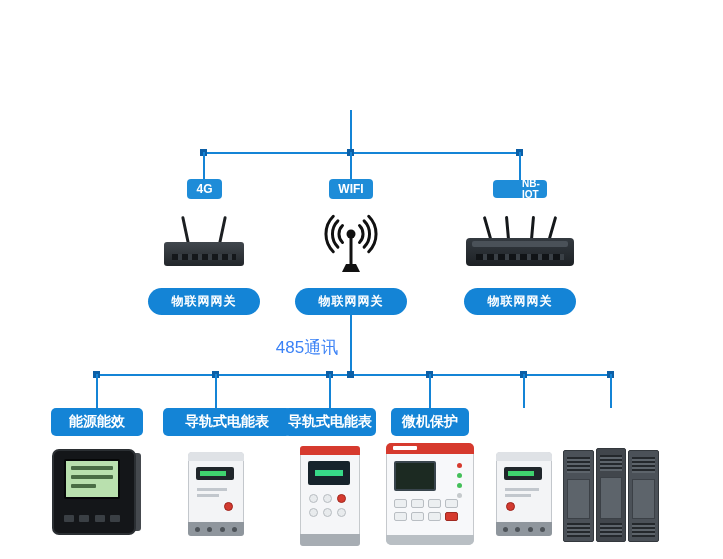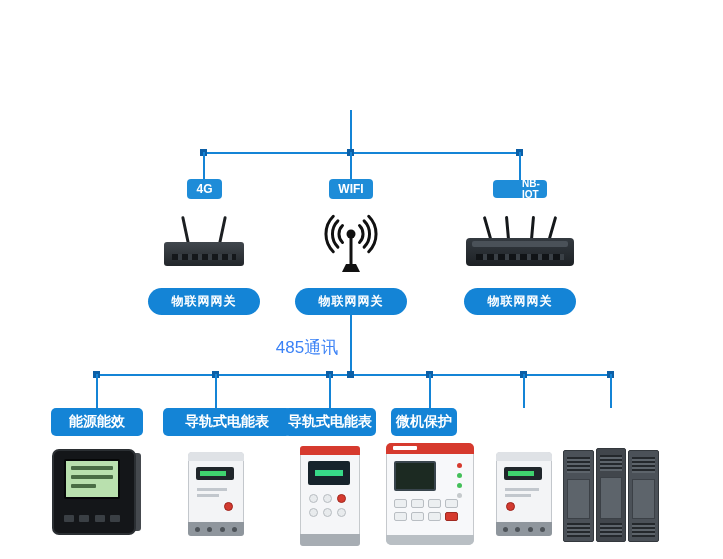--- a/index.html
+++ b/index.html
@@ -176,21 +176,21 @@
   <div class="line" style="left:96px;top:374px;width:2px;height:34px;"></div>
   <div class="line" style="left:215px;top:374px;width:2px;height:34px;"></div>
   <div class="line" style="left:329px;top:374px;width:2px;height:34px;"></div>
   <div class="line" style="left:429px;top:374px;width:2px;height:34px;"></div>
   <div class="line" style="left:523px;top:374px;width:2px;height:34px;"></div>
   <div class="line" style="left:610px;top:374px;width:2px;height:34px;"></div>
 
   <div class="ep-btn" style="left:51px;width:92px;">能源能效</div>
   <div class="ep-btn" style="left:163px;width:128px;">导轨式电能表</div>
   <div class="ep-btn" style="left:284px;width:92px;">导轨式电能表</div>
-  <div class="ep-btn" style="left:391px;width:66px;">微机保护</div>
+  <div class="ep-btn" style="left:391px;width:78px;">微机保护</div>
 
   <div class="dev meter-mf" style="left:50px;top:447px;">
     <div class="mf-side"></div>
     <div class="mf-face"></div>
     <div class="mf-screen" style="position:absolute;left:14px;top:12px;">
       <div class="mf-lcd-row"></div>
       <div class="mf-lcd-row"></div>
       <div class="mf-lcd-row short"></div>
     </div>
     <div class="mf-keys" style="position:absolute;left:14px;top:68px;">

